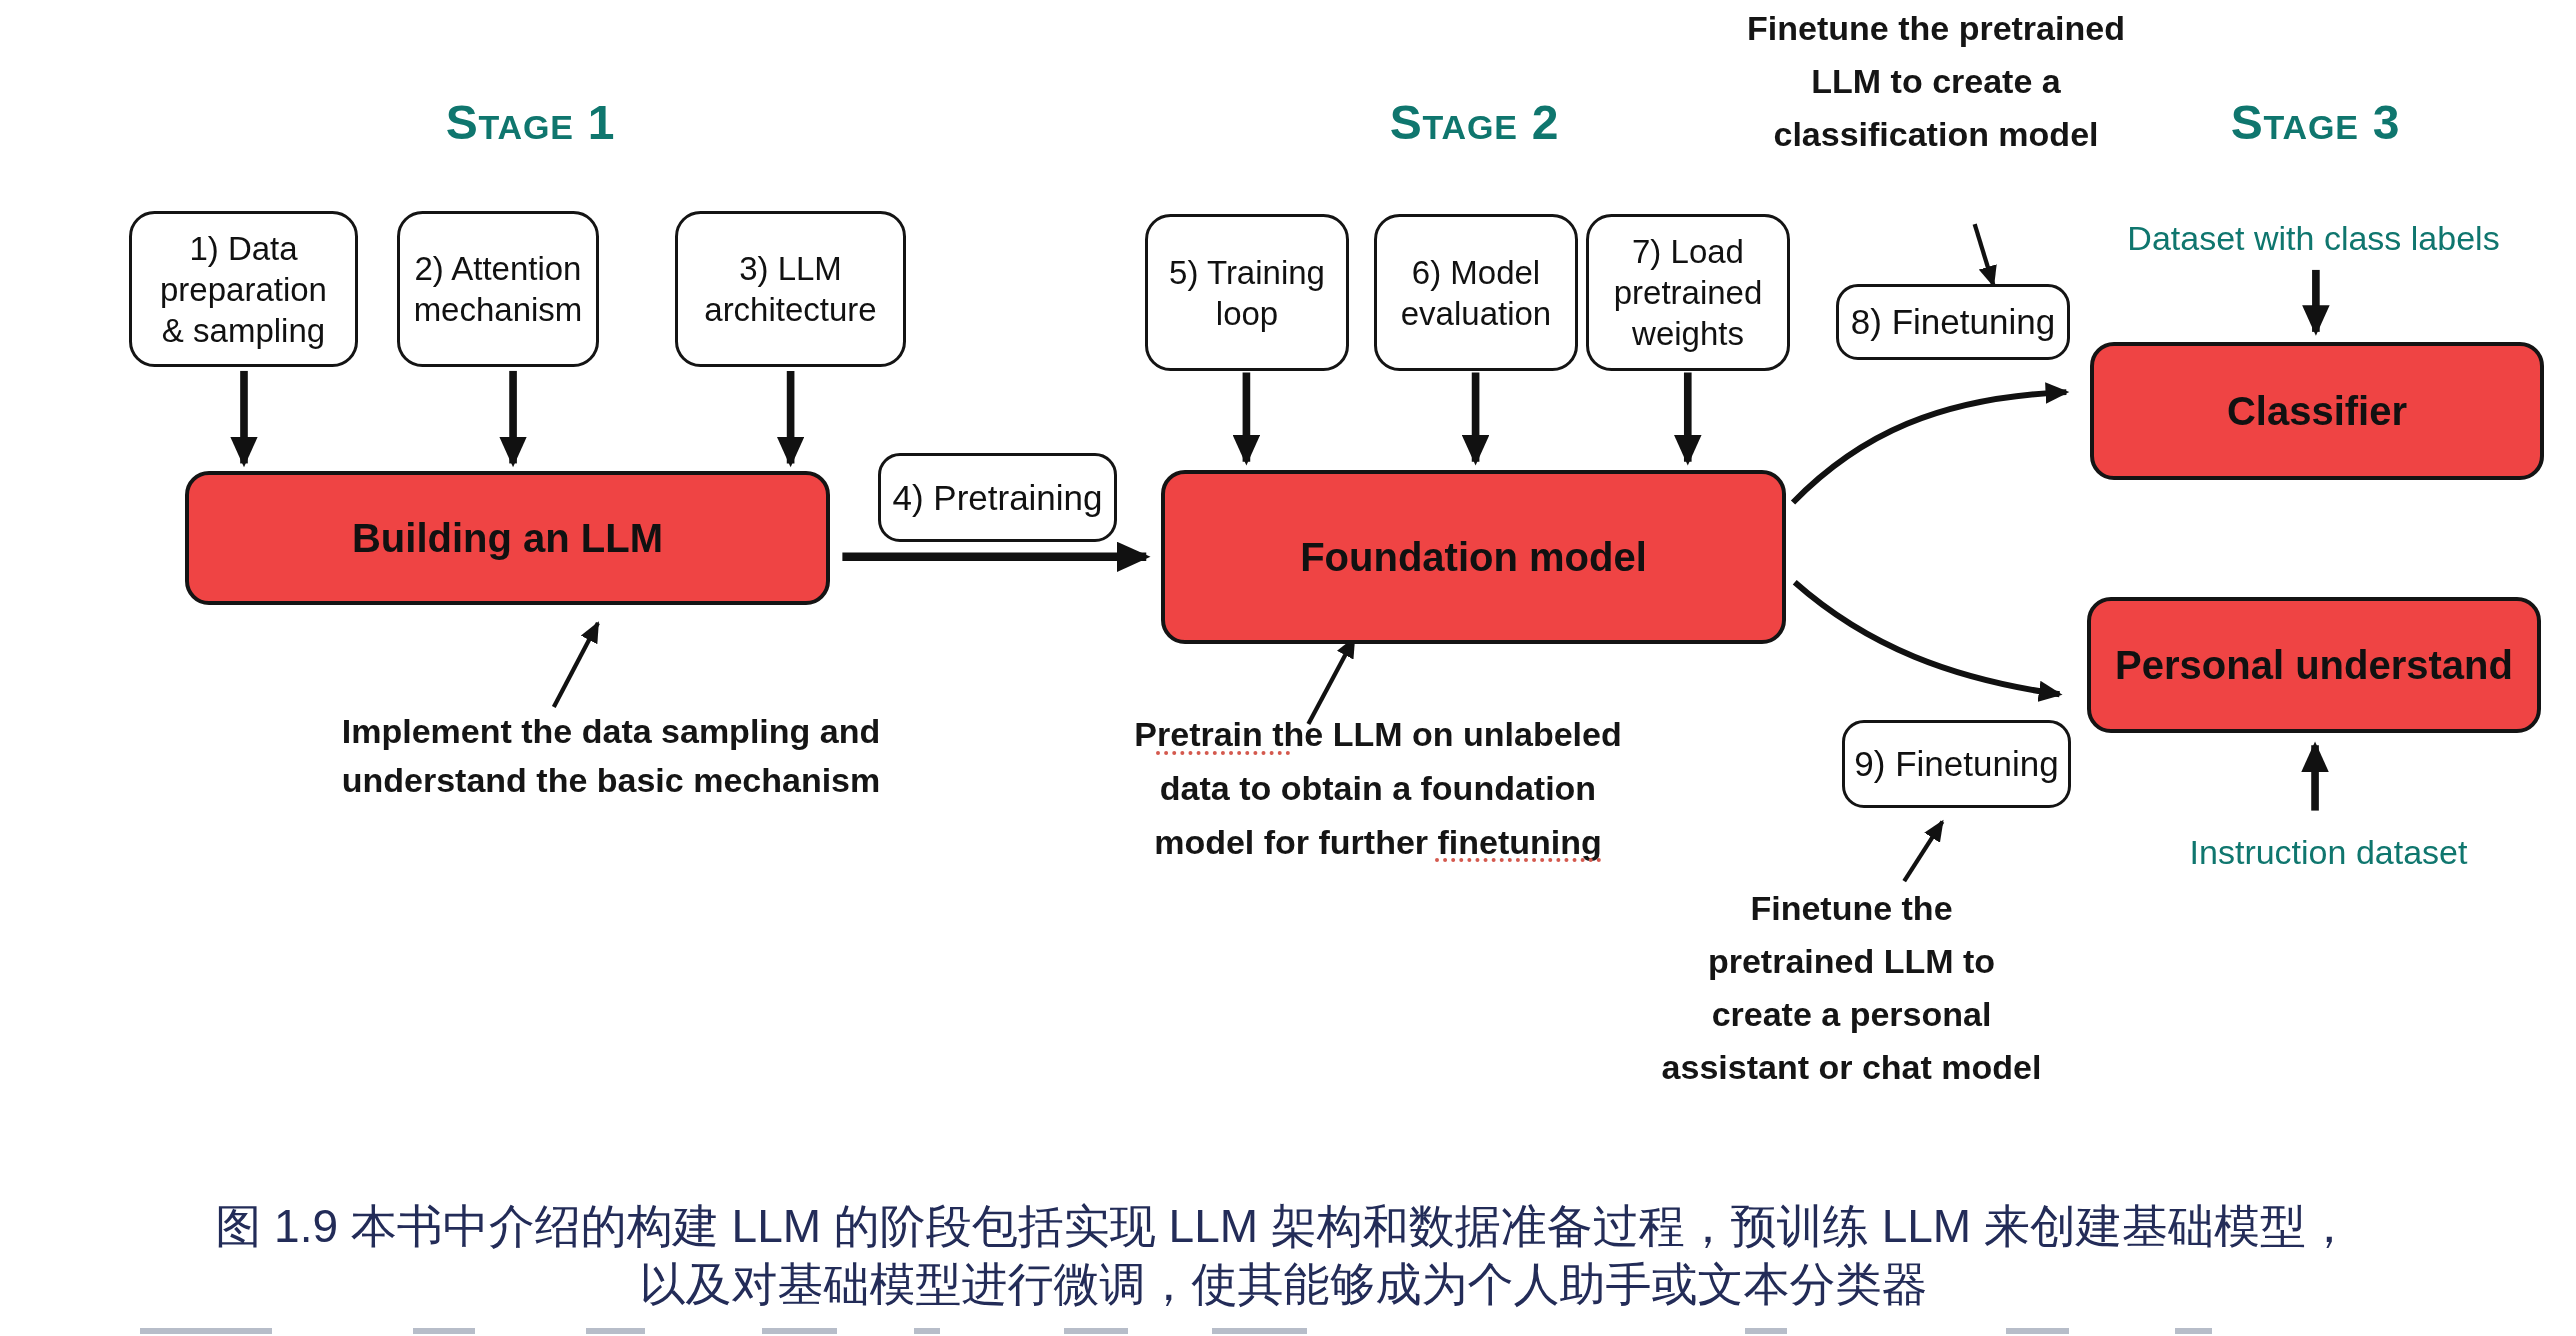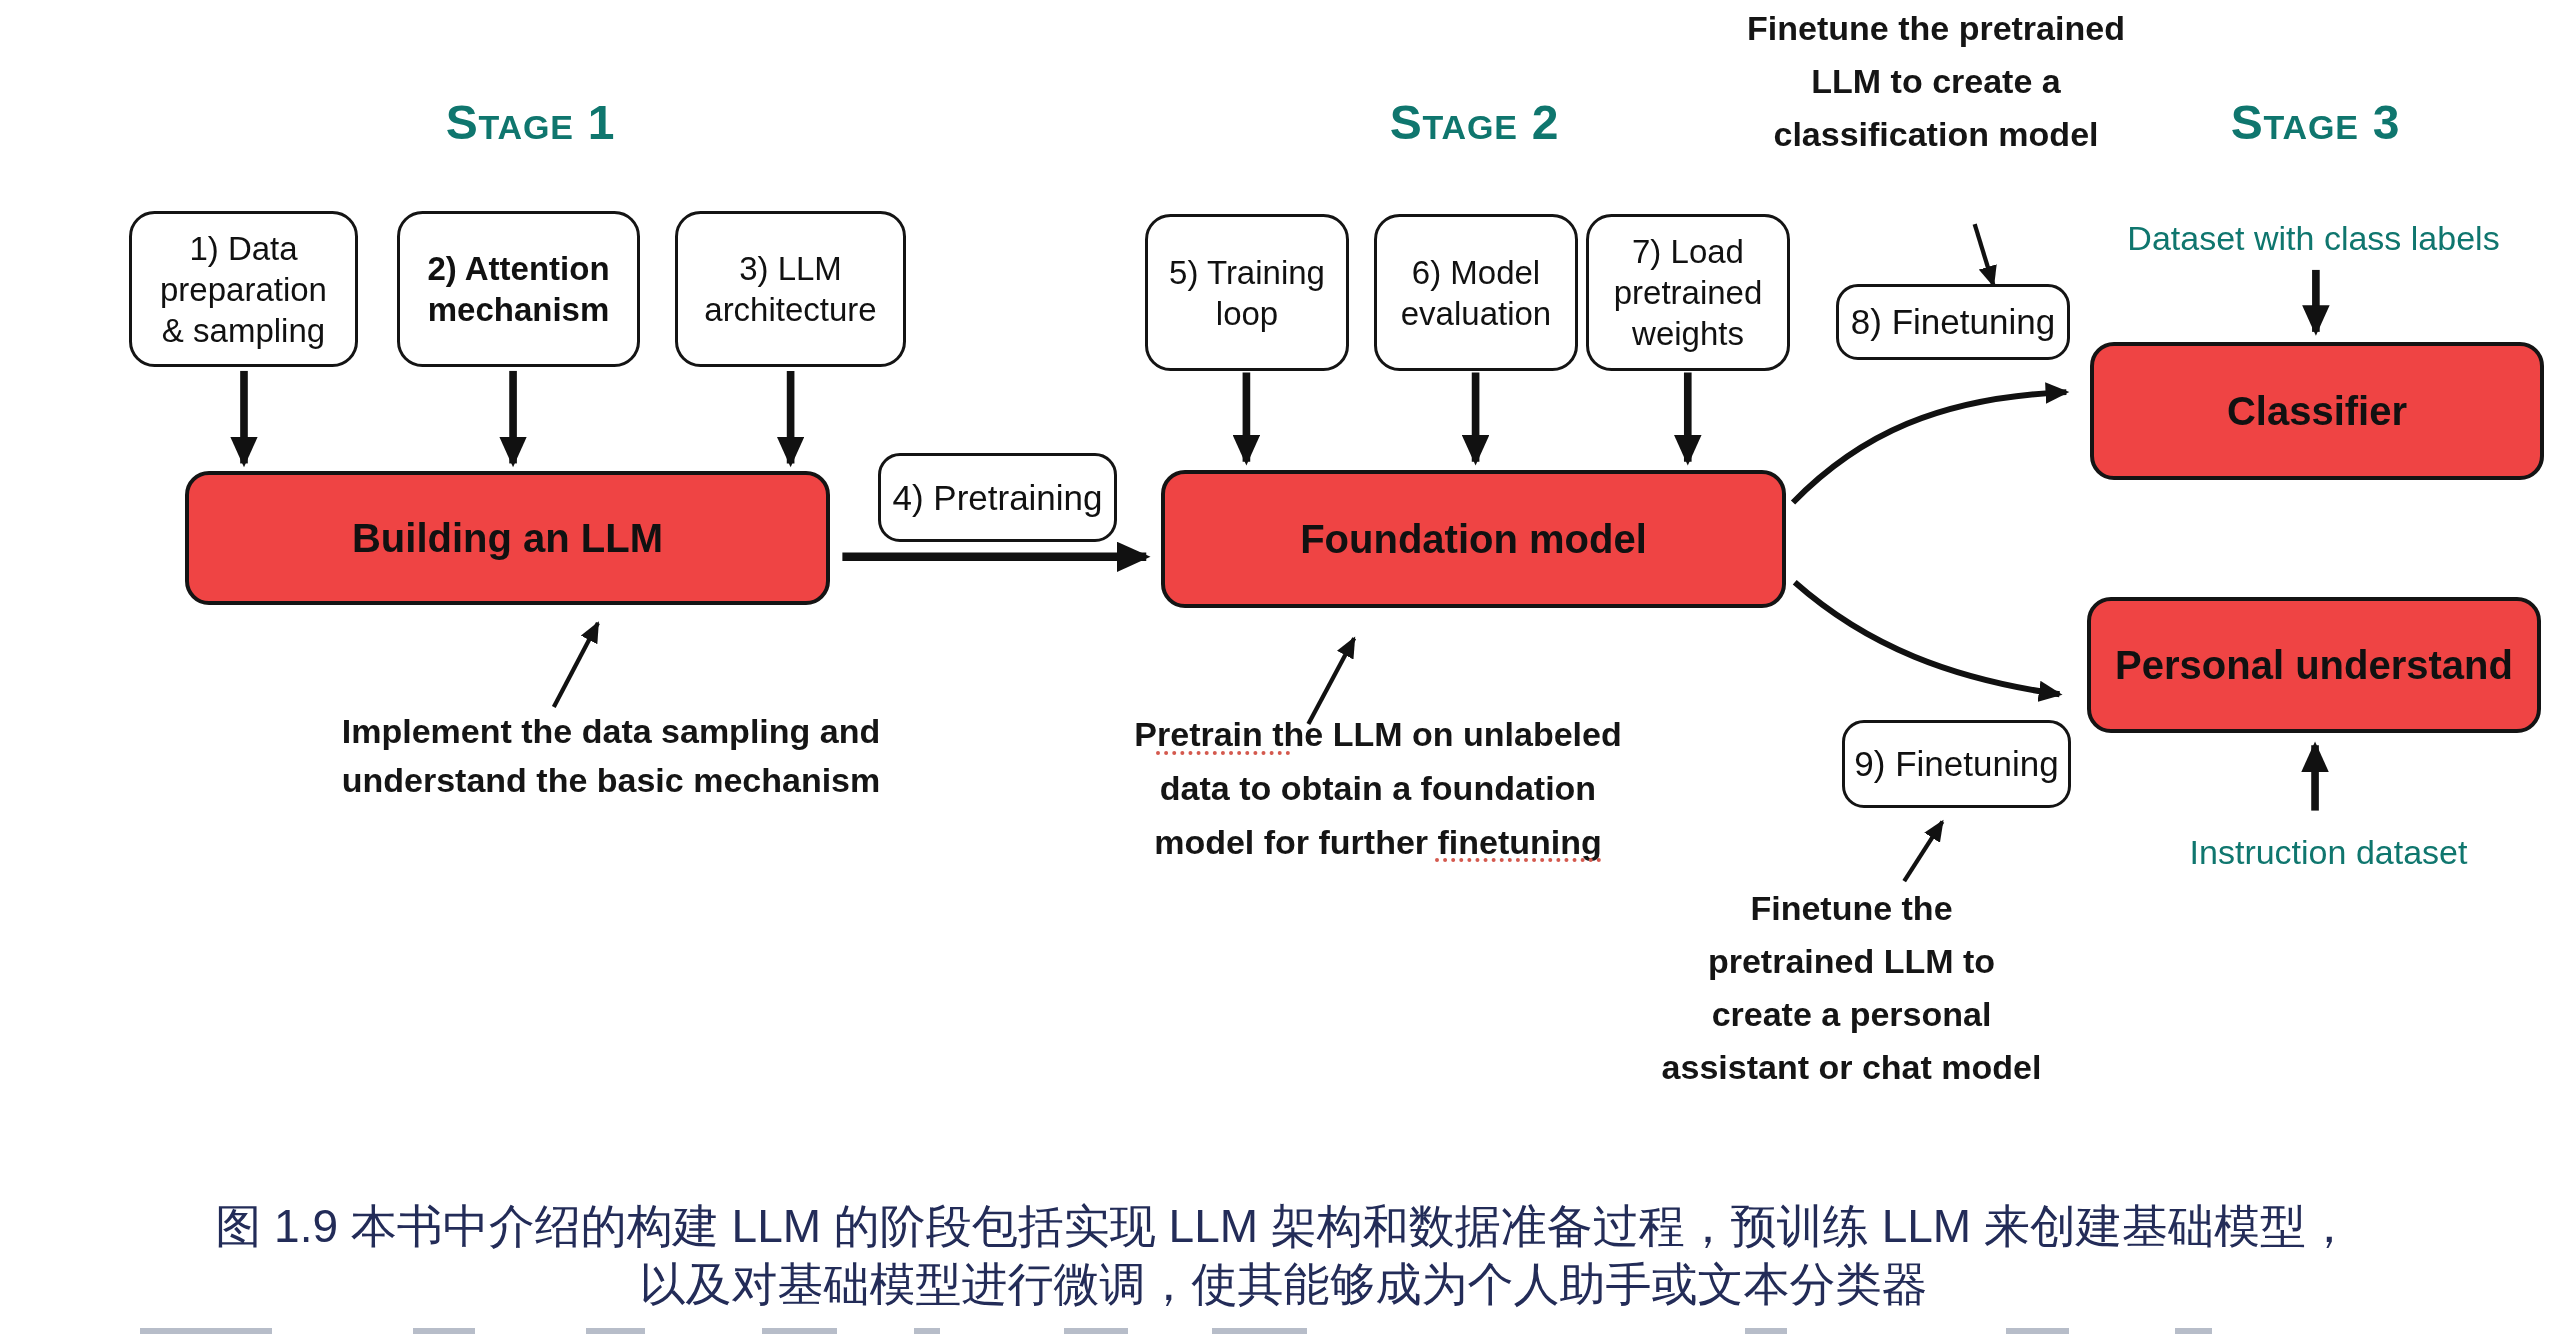--- a/index.html
+++ b/index.html
@@ -47,39 +47,39 @@
     <path class="c" d="M2114,686 C2200,762 2300,800 2426,818" stroke-width="7" marker-end="url(#hb)"></path>
   </svg>
 
   <div class="abs stage-title" style="left:403px;top:95px;">Stage 1</div>
   <div class="abs stage-title" style="left:1347px;top:95px;">Stage 2</div>
   <div class="abs stage-title" style="left:2188px;top:95px;">Stage 3</div>
 
   <div class="abs wbox" style="left:129px;top:211px;width:229px;height:156px;">1) Data
 preparation
 &amp; sampling</div>
-  <div class="abs wbox" style="left:397px;top:211px;width:243px;height:156px;font-weight:bold;">2) Attention
+  <div class="abs wbox" style="left:397px;top:211px;width:202px;height:156px;">2) Attention
 mechanism</div>
   <div class="abs wbox" style="left:675px;top:211px;width:231px;height:156px;">3) LLM
 architecture</div>
 
   <div class="abs wbox" style="left:1145px;top:214px;width:204px;height:157px;">5) Training
 loop</div>
   <div class="abs wbox" style="left:1374px;top:214px;width:204px;height:157px;">6) Model
 evaluation</div>
   <div class="abs wbox" style="left:1586px;top:214px;width:204px;height:157px;">7) Load
 pretrained
 weights</div>
 
   <div class="abs sbox" style="left:878px;top:453px;width:239px;height:89px;">4) Pretraining</div>
   <div class="abs sbox" style="left:1836px;top:284px;width:234px;height:76px;">8) Finetuning</div>
   <div class="abs sbox" style="left:1842px;top:720px;width:229px;height:88px;">9) Finetuning</div>
 
   <div class="abs bbox" style="left:185px;top:471px;width:645px;height:134px;">Building an LLM</div>
-  <div class="abs bbox" style="left:1161px;top:470px;width:625px;height:138px;">Foundation model</div>
+  <div class="abs bbox" style="left:1161px;top:470px;width:625px;height:174px;">Foundation model</div>
   <div class="abs bbox" style="left:2090px;top:342px;width:454px;height:138px;">Classifier</div>
   <div class="abs bbox" style="left:2087px;top:597px;width:454px;height:136px;">Personal understand</div>
 
   <div class="abs note" style="left:314px;top:707px;width:594px;line-height:49px;">Implement the data sampling and
 understand the basic mechanism</div>
   <div class="abs note" style="left:1081px;top:707px;width:594px;line-height:54px;">Pretrain the LLM on unlabeled
 data to obtain a foundation
 model for further finetuning</div>
   <div class="abs note" style="left:1715px;top:1.7px;width:442px;line-height:53px;">Finetune the pretrained
 LLM to create a

